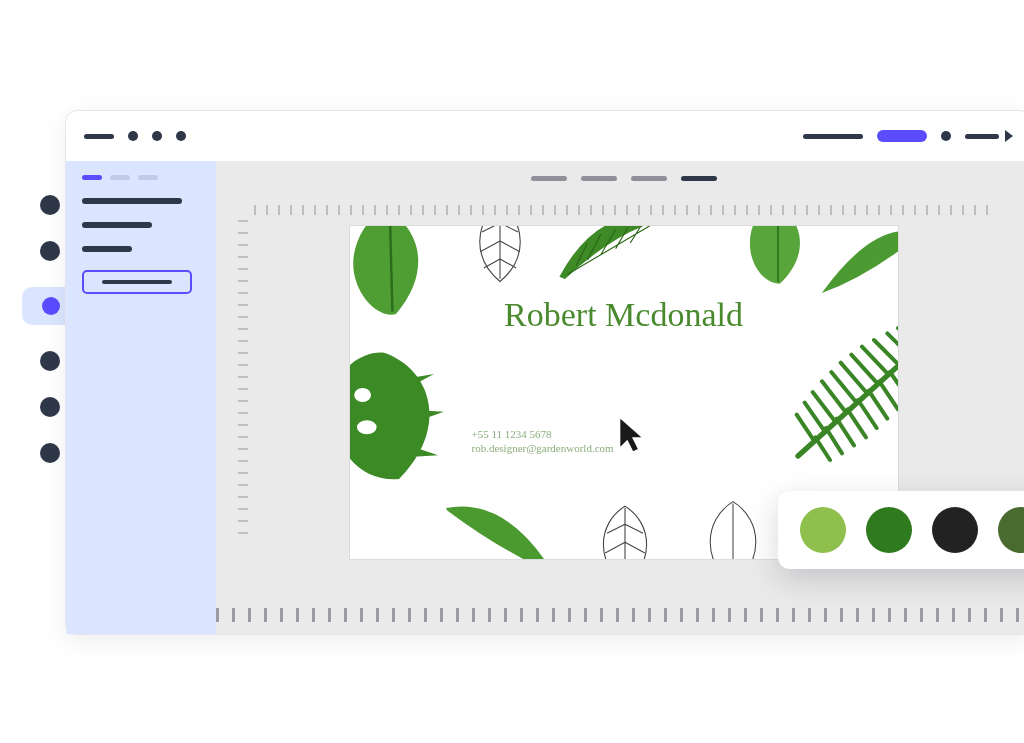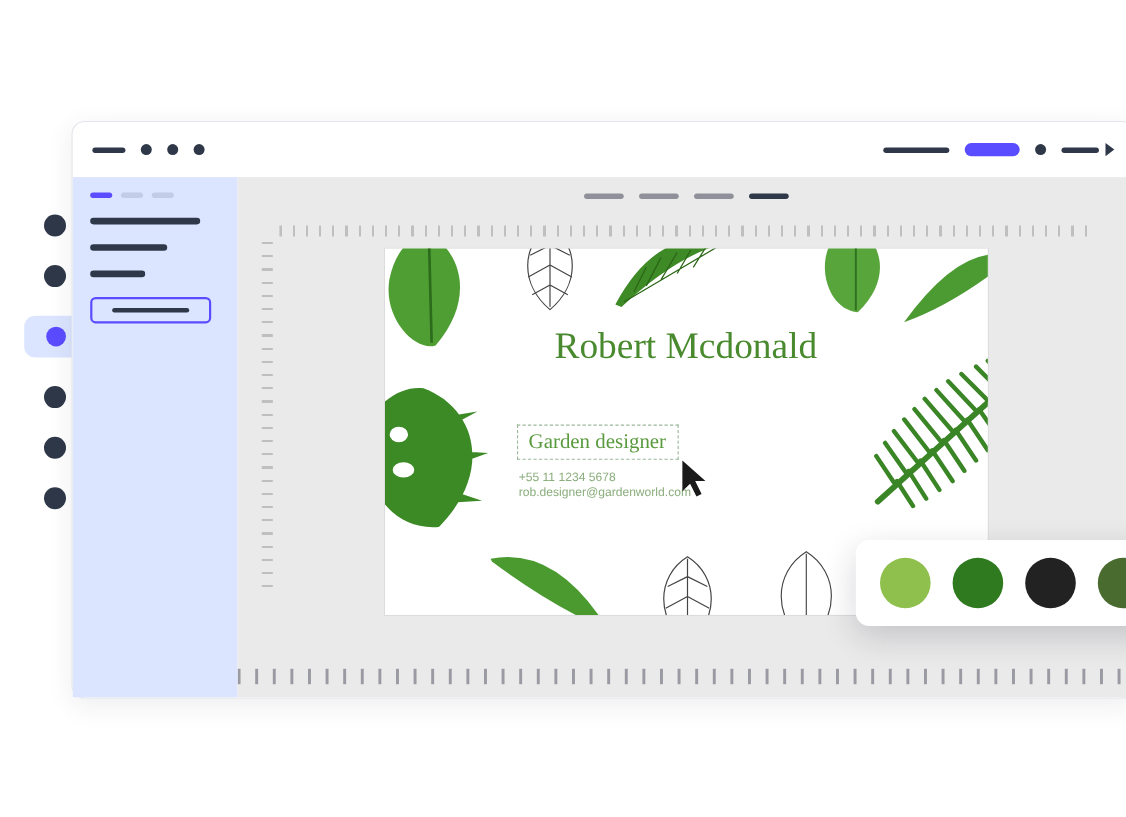--- a/index.html
+++ b/index.html
@@ -147,21 +147,21 @@
   .card-name{
     position:absolute;left:0;right:0;top:70px;text-align:center;
     font-size:34px;color:#4a8a2e;font-family:Georgia,serif;
   }
   .card-role-box{
     position:absolute;left:120px;top:160px;
     border:1.5px dashed #9bb89b;padding:4px 10px;
   }
   .card-role{color:#5a9a3e;font-size:19px;font-family:Georgia,serif;}
   .card-phone,.card-email{
-    position:absolute;left:122px;color:#8aad7c;font-size:11px;font-family:Liberation Sans, sans-serif;
+    position:absolute;left:122px;color:#8aad7c;font-size:11px;font-family:Liberation Serif, serif;
   }
   .card-phone{top:202px;}
   .card-email{top:216px;}
 
   
   .cursor-arrow{
     position:absolute;left:268px;top:190px;width:0;height:0;
   }
   .cursor-arrow svg path{fill:#1a1a1a;}
 
@@ -303,23 +303,20 @@
                 <path d="M50 8 C82 28 82 72 50 96 C18 72 18 28 50 8Z"></path>
                 <path d="M50 10 L50 94"></path>
               </g>
             </svg>
           <svg class="leaf" style="right:-10px;bottom:-25px;width:110px;height:95px" viewBox="0 0 100 100">
               <path fill="#4f9e33" d="M50 6 C80 22 88 62 54 94 C24 92 10 56 20 28 C28 10 42 4 50 6Z"></path>
             </svg>
 
           <div class="card-name">Robert Mcdonald</div>
 
-          <div class="card-role-box">
-            <span class="card-role">Garden designer</span>
-          </div>
 
           <div class="card-phone">+55 11 1234 5678</div>
           <div class="card-email">rob.designer@gardenworld.com</div>
 
           <div class="cursor-arrow">
             <svg width="28" height="38" viewBox="0 0 24 32">
                 <path d="M2 2 L2 26 L8 20 L13 30 L17 28 L12 18 L20 18 Z"></path>
               </svg>
           </div>
         </div>

